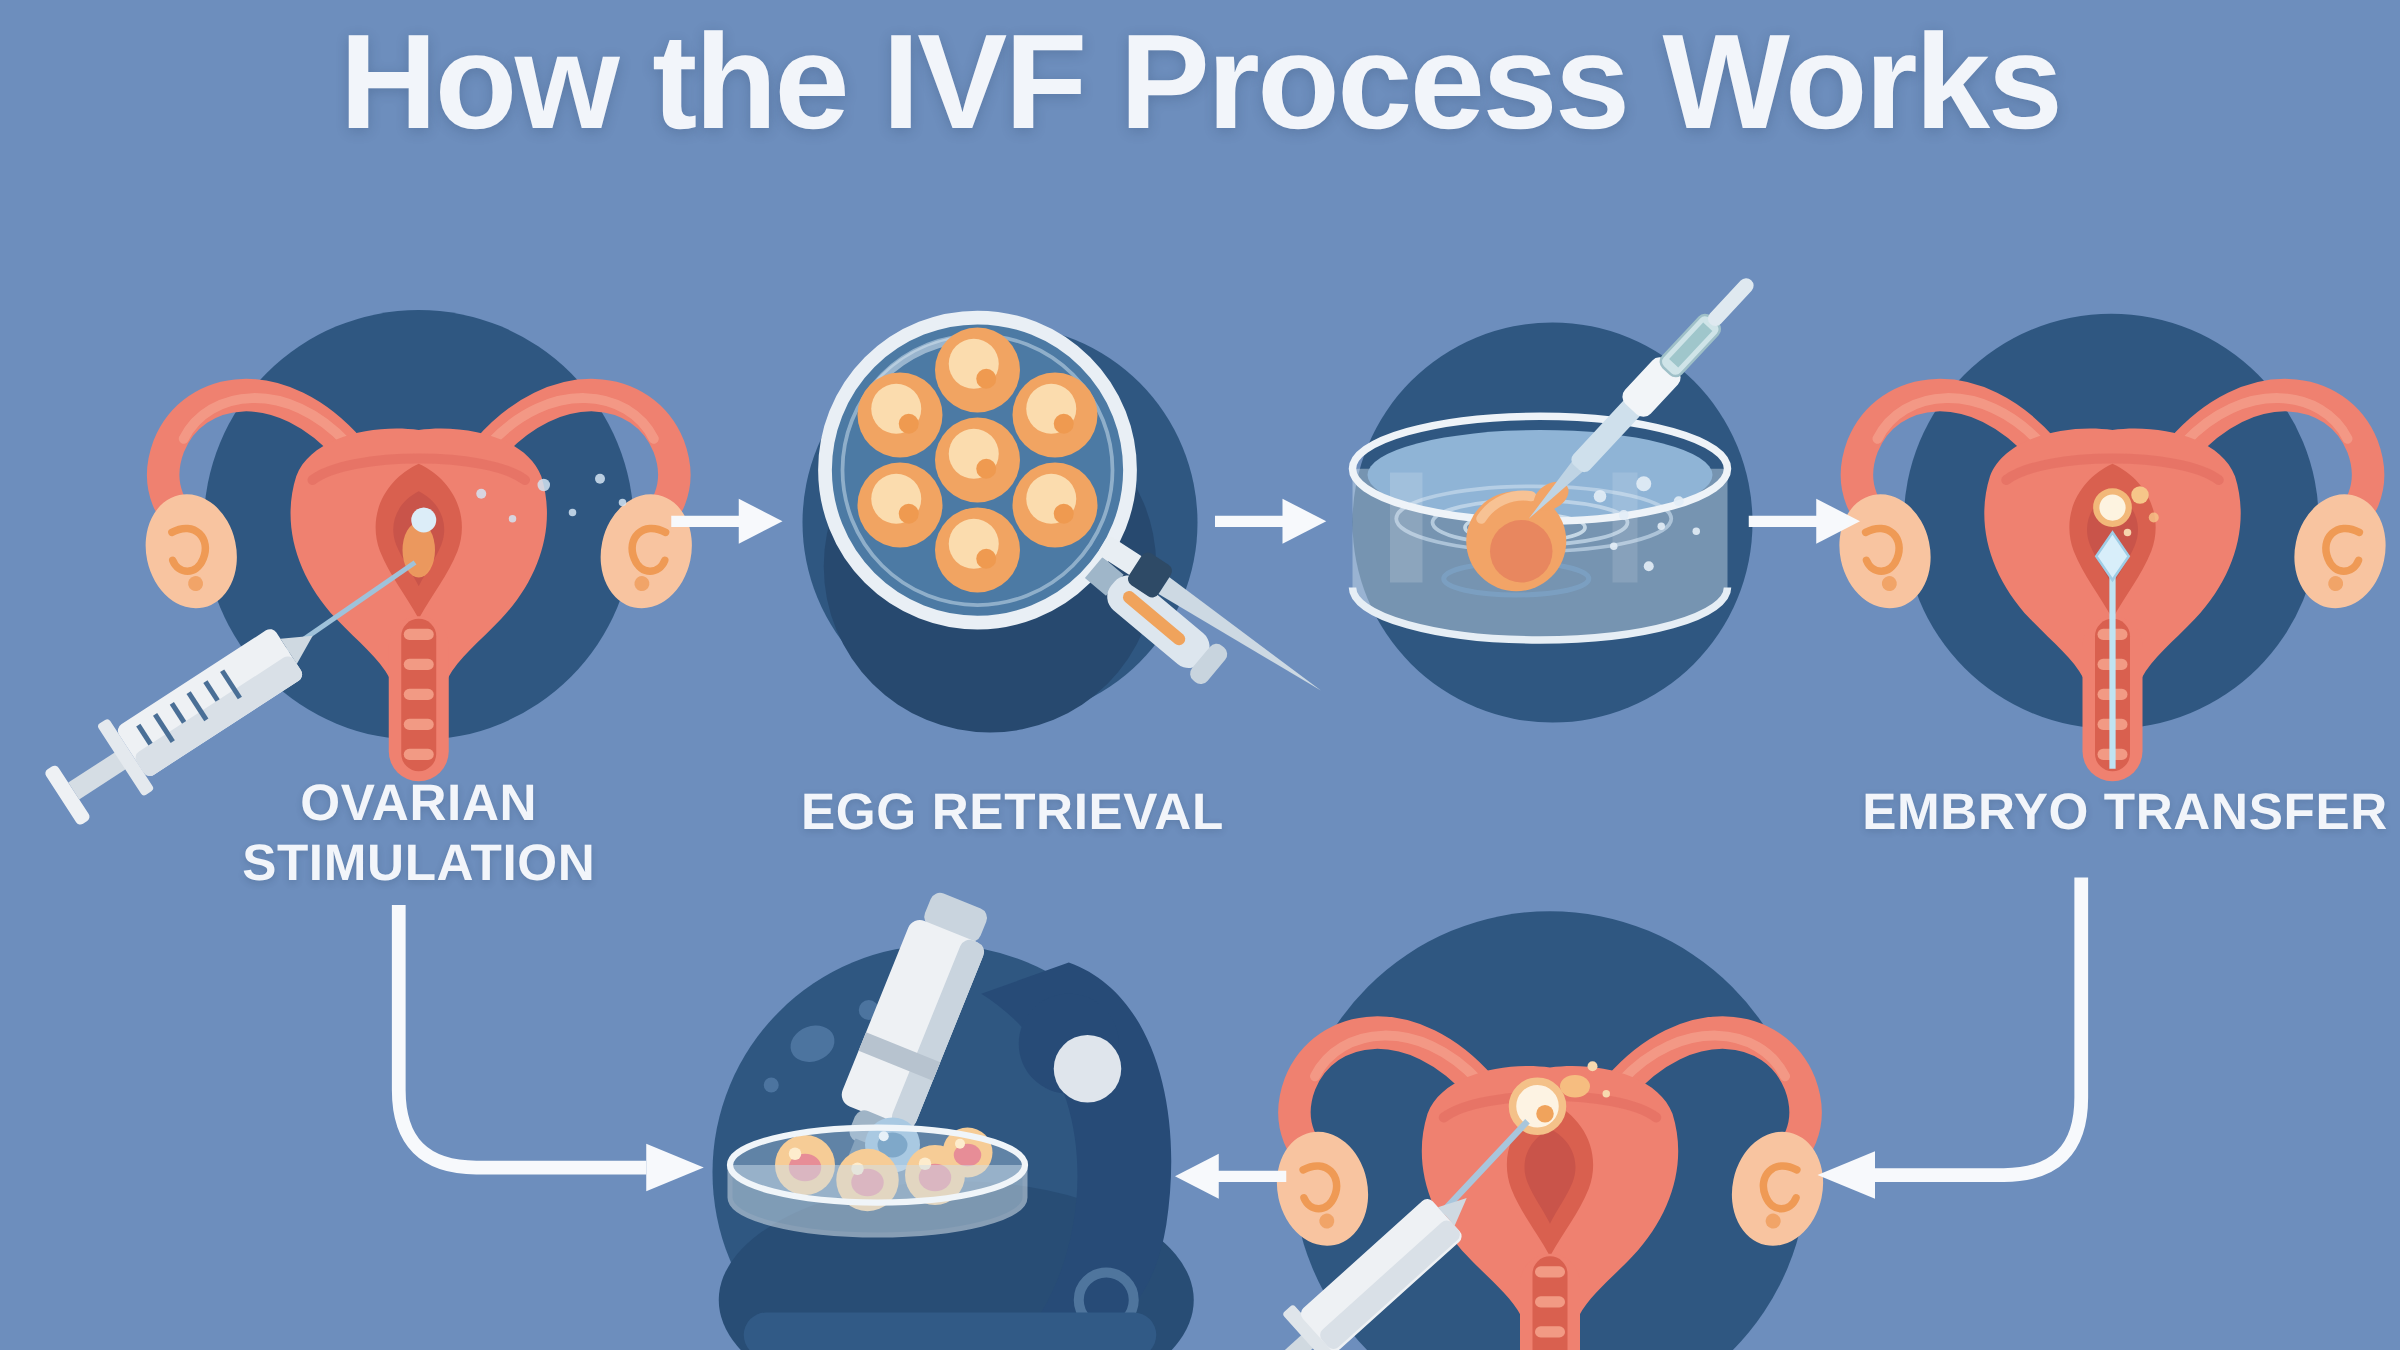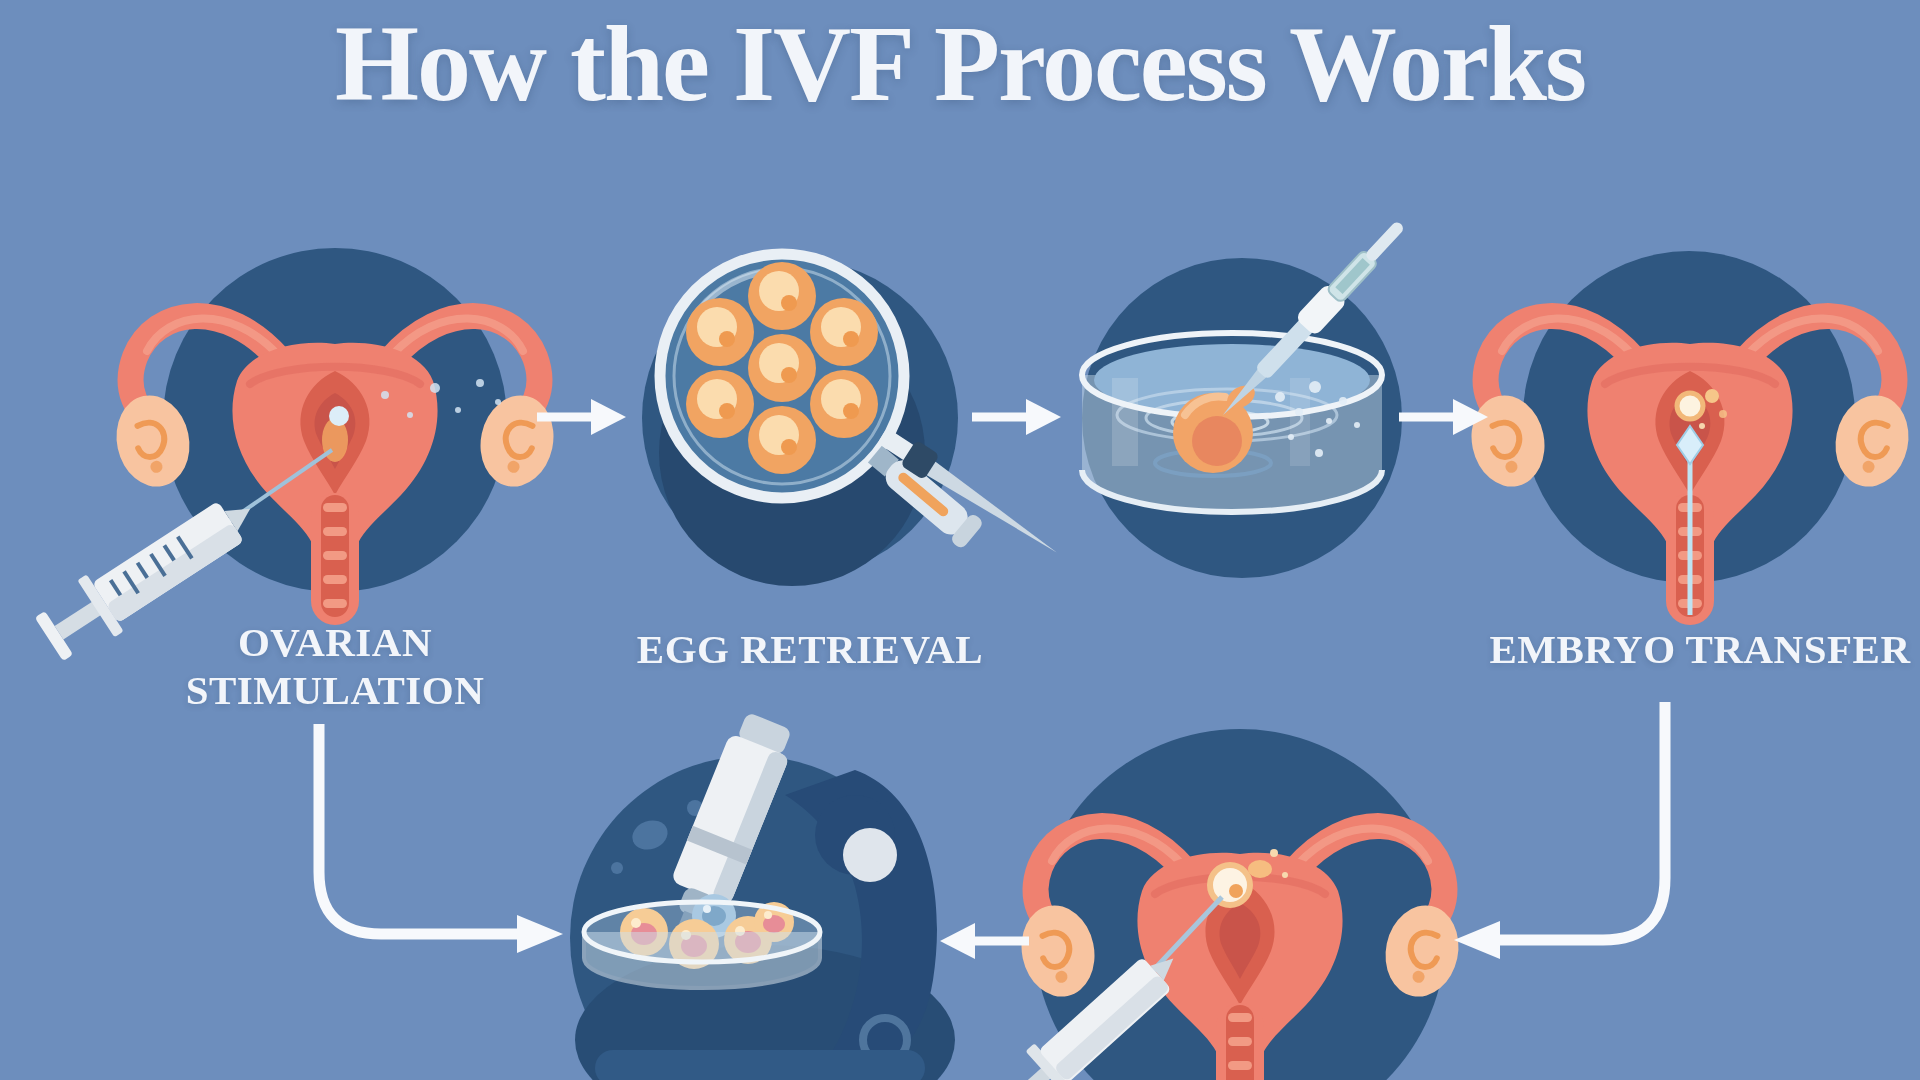--- a/index.html
+++ b/index.html
@@ -4,21 +4,21 @@
 <style>
   :root{
     --background:#6d8ebd; --circle:#2f5781; --arrow:#f7f9fc; --text:#f2f5fa;
     --coral:#ef8170; --coral-dark:#d9604f; --peach:#f8c4a0;
     --egg-orange:#f1a462; --egg-light:#fbdcae; --embryo-pink:#e78d97;
     --water-blue:#8fb4d6; --instrument-white:#eef1f4; --navy:#274b77;
   }
   *{box-sizing:border-box}
   body{margin:0;background:#43536b}
   .canvas{position:relative;width:1920px;height:1080px;overflow:hidden;
-    background:var(--background);font-family:Liberation Serif, serif}
+    background:var(--background);font-family:Liberation Sans, sans-serif}
   .title{position:absolute;top:2px;left:0;width:100%;text-align:center;
     font-size:108px;font-weight:bold;color:var(--text);letter-spacing:-2px;
     text-shadow:0 3px 10px rgba(28,48,80,.22);white-space:nowrap}
   .step-label{position:absolute;text-align:center;font-weight:bold;font-size:41px;
     color:var(--text);letter-spacing:.5px;line-height:48px;
     text-shadow:0 2px 6px rgba(28,48,80,.18)}
   svg.step,svg.arrow{position:absolute;overflow:visible}
 </style>
 </head>
 <body>

